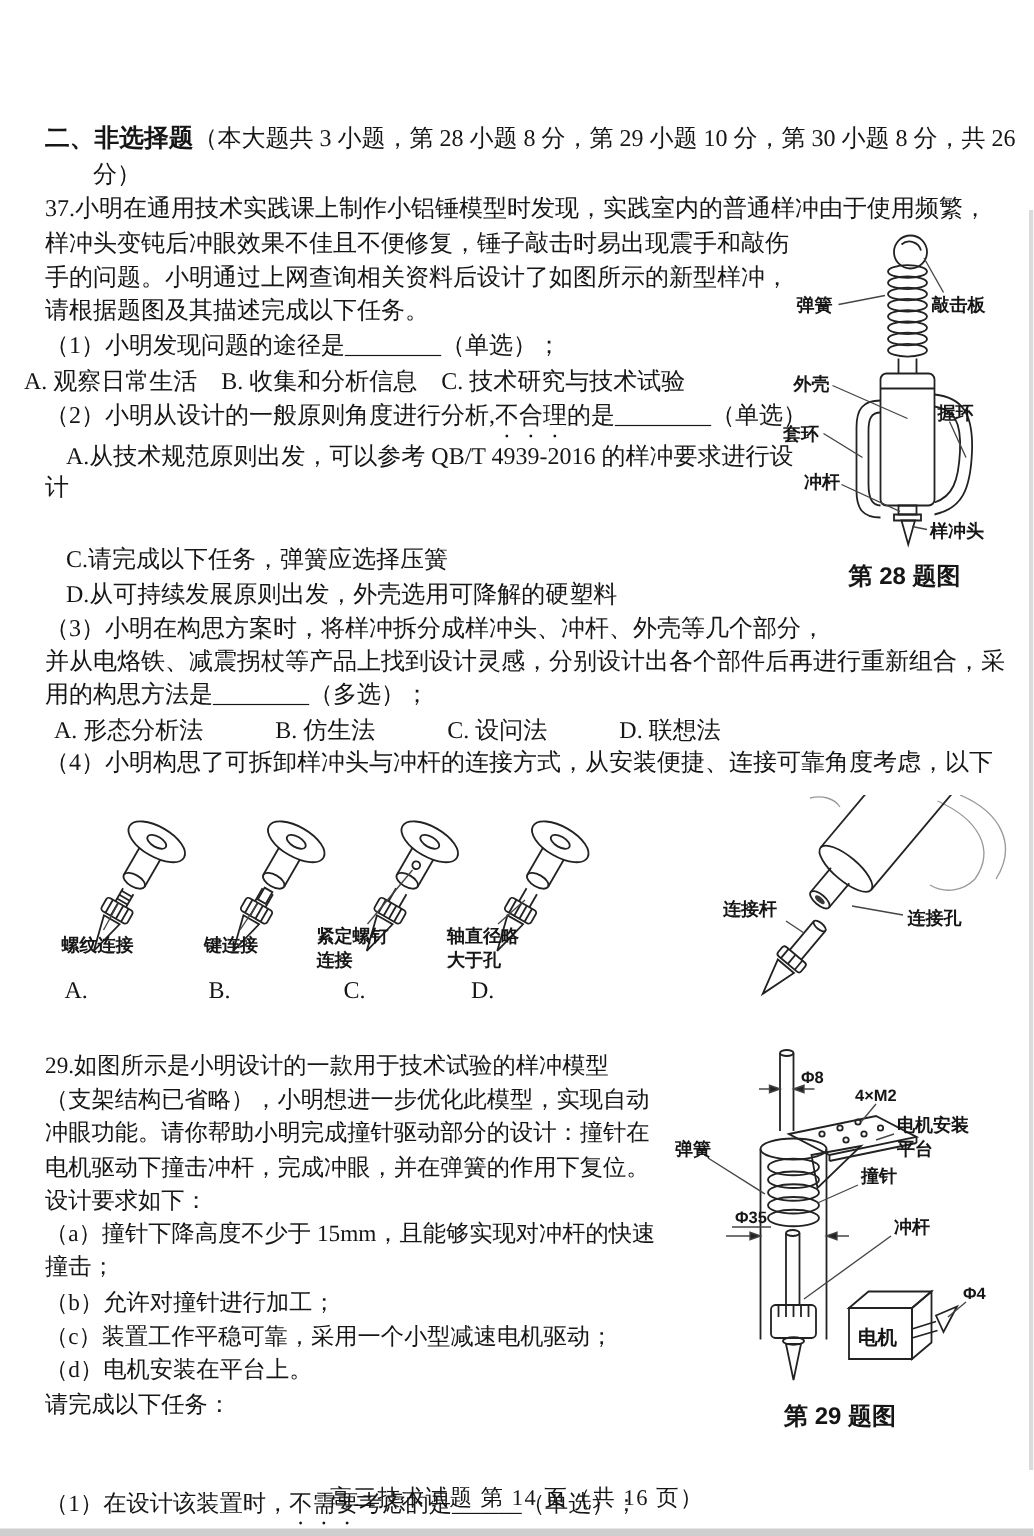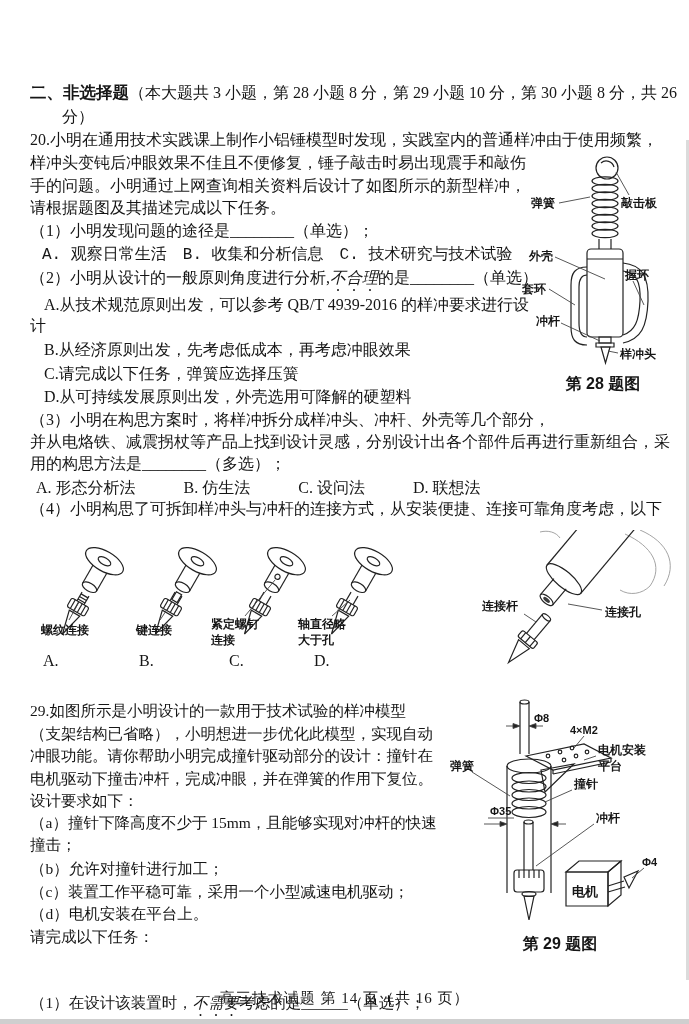--- a/index.html
+++ b/index.html
@@ -3,21 +3,21 @@
 <meta charset="utf-8">
 <style>
   html,body{margin:0;padding:0;}
   body{width:689px;height:1024px;background:#ffffff;position:relative;overflow:hidden;
        font-family:"Liberation Serif","DejaVu Serif",serif;color:#161616;}
   #page{position:absolute;inset:0;}
   .ln{position:absolute;white-space:nowrap;font-size:16px;line-height:20px;}
   .q29ln{font-size:15.5px;}
   .hei{font-family:"Liberation Sans","DejaVu Sans",sans-serif;font-weight:bold;}
   .emph{-webkit-text-emphasis:filled dot;-webkit-text-emphasis-position:under;
-        text-emphasis:filled dot;text-emphasis-position:under right;font-style:italic;}
+        text-emphasis:filled dot;text-emphasis-position:under right;}
   .caption{position:absolute;text-align:center;font-family:"Liberation Sans","DejaVu Sans",sans-serif;
            font-weight:bold;font-size:16px;}
   .figlabel{font-family:"Liberation Sans","DejaVu Sans",sans-serif;font-weight:bold;font-size:12px;fill:#161616;}
   .figlabel-sm{font-family:"Liberation Sans","DejaVu Sans",sans-serif;font-weight:bold;font-size:11px;fill:#161616;}
   svg{position:absolute;}
   svg *{vector-effect:non-scaling-stroke;}
   .stroke{stroke:#222;stroke-width:1.2;fill:none;}
   .thin{stroke:#444;stroke-width:0.9;fill:none;}
   .sketch{stroke:#9a9a9a;stroke-width:0.9;fill:none;}
   .optletter{position:absolute;font-size:16px;}
@@ -28,32 +28,31 @@
 </head>
 <body>
 
 <div id="page">
 
   <div class="ln" style="left:30px;top:82px;">
     <span class="hei" style="font-size:16.5px;">二、非选择题</span><span>（本大题共 3 小题，第 28 小题 8 分，第 29 小题 10 分，第 30 小题 8 分，共 26</span>
   </div>
   <div class="ln" style="left:62px;top:107px;">分）</div>
 
-  <div class="ln" style="left:30px;top:130px;">20.小明在通用技术实践课上制作小铝锤模型时发现，实践室内的普通样冲由于使用频繁，</div>
+  <div class="ln" style="left:30px;top:130px;">37.小明在通用技术实践课上制作小铝锤模型时发现，实践室内的普通样冲由于使用频繁，</div>
   <div class="ln" style="left:30px;top:176px;">手的问题。小明通过上网查询相关资料后设计了如图所示的新型样冲，</div>
   <div class="ln" style="left:30px;top:153px;">样冲头变钝后冲眼效果不佳且不便修复，锤子敲击时易出现震手和敲伤</div>
   <div class="ln" style="left:30px;top:198px;">请根据题图及其描述完成以下任务。</div>
   <div class="ln" style="left:30px;top:221px;text-align:center;">（1）小明发现问题的途径是________（单选）；</div>
-  <div class="ln" style="left:42px;top:245px;font-family:Liberation Mono, monospace;">A. 观察日常生活　B. 收集和分析信息　C. 技术研究与技术试验</div>
+  <div class="ln" style="left:16px;top:245px;">A. 观察日常生活　B. 收集和分析信息　C. 技术研究与技术试验</div>
   <div class="ln" style="left:30px;top:268px;">
     <span>（2）小明从设计的一般原则角度进行分析,</span><span class="emph">不合理</span><span>的是________（单选）</span>
   </div>
   <div class="ln" style="left:44px;top:295px;">A.从技术规范原则出发，可以参考 QB/T 4939-2016 的样冲要求进行设</div>
   <div class="ln" style="left:30px;top:316px;">计</div>
-  <div class="ln" style="left:44px;top:340px;">B.从经济原则出发，先考虑低成本，再考虑冲眼效果</div>
   <div class="ln" style="left:44px;top:364px;">C.请完成以下任务，弹簧应选择压簧</div>
   <div class="ln" style="left:44px;top:387px;">D.从可持续发展原则出发，外壳选用可降解的硬塑料</div>
   <div class="ln" style="left:30px;top:410px;">（3）小明在构思方案时，将样冲拆分成样冲头、冲杆、外壳等几个部分，</div>
   <div class="ln" style="left:30px;top:432px;">并从电烙铁、减震拐杖等产品上找到设计灵感，分别设计出各个部件后再进行重新组合，采</div>
   <div class="ln" style="left:30px;top:454px;">用的构思方法是________（多选）；</div>
   <div class="ln" style="left:36px;top:478px;">A. 形态分析法　　　B. 仿生法　　　C. 设问法　　　D. 联想法</div>
   <div class="ln" style="left:30px;top:499px;">（4）小明构思了可拆卸样冲头与冲杆的连接方式，从安装便捷、连接可靠角度考虑，以下</div>
 
   <svg style="left:517px;top:155px;" width="172" height="218" viewBox="0 0 172 218">
     <g class="stroke">

